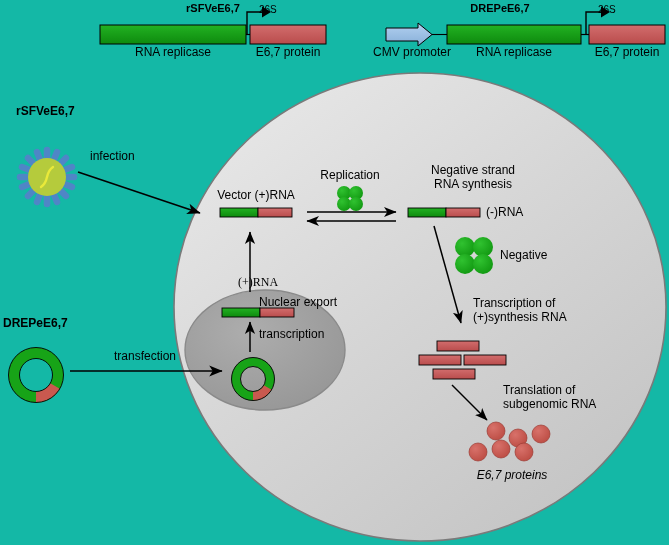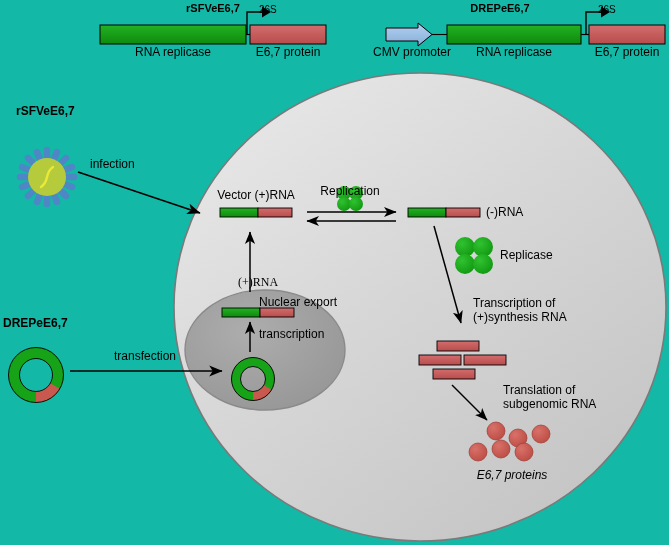--- a/index.html
+++ b/index.html
@@ -210,32 +210,34 @@
   <div class="lbl t10 ctr" style="left:173px; top:45px;">RNA replicase</div>
   <div class="lbl t10 ctr" style="left:288px; top:45px;">E6,7 protein</div>
 
   <div class="lbl bold t11 ctr" style="left:500px; top:2px;">DREPeE6,7</div>
   <div class="lbl t9" style="left:598px; top:4px;">26S</div>
   <div class="lbl t10 ctr" style="left:412px; top:45px;">CMV promoter</div>
   <div class="lbl t10 ctr" style="left:514px; top:45px;">RNA replicase</div>
   <div class="lbl t10 ctr" style="left:627px; top:45px;">E6,7 protein</div>
 
   <div class="lbl bold t12" style="left:16px; top:104px;">rSFVeE6,7</div>
-  <div class="lbl t12" style="left:90px; top:157px;">infection</div>
+  <div class="lbl t12" style="left:90px; top:149px;">infection</div>
 
   <div class="lbl bold t12" style="left:3px; top:316px;">DREPeE6,7</div>
   <div class="lbl t12" style="left:76px; top:349px;margin-left:38px;">transfection</div>
 
   <div class="lbl t12 ctr" style="left:258px; top:275px;font-family:Liberation Serif, serif;">(+)RNA</div>
   <div class="lbl t12" style="left:259px; top:327px;">transcription</div>
 
   <div class="lbl t12 ctr" style="left:256px; top:188px;">Vector (+)RNA</div>
   <div class="lbl t12" style="left:259px; top:251px;margin-top:44px;">Nuclear export</div>
-  <div class="lbl t12 ctr" style="left:350px; top:184px;">Replication</div>
+  <div class="lbl t12 ctr" style="left:350px; top:168px;">Replication</div>
+  <div class="lbl t12 ctr" style="left:473px; top:163px;">Negative strand
+RNA synthesis</div>
   <div class="lbl t12" style="left:486px; top:205px;">(-)RNA</div>
-  <div class="lbl t12" style="left:500px; top:248px;">Replicase</div>
+  <div class="lbl t12" style="left:500px; top:248px;">Negative</div>
   <div class="lbl t12" style="left:473px; top:296px;">Transcription of
 (+)synthesis RNA</div>
   <div class="lbl t12" style="left:503px; top:344px;margin-top:39px;">Translation of
 subgenomic RNA</div>
   <div class="lbl t12 ctr" style="left:512px; top:468px;font-style:italic;">E6,7 proteins</div>
 
 </div>
 
 </body></html>

